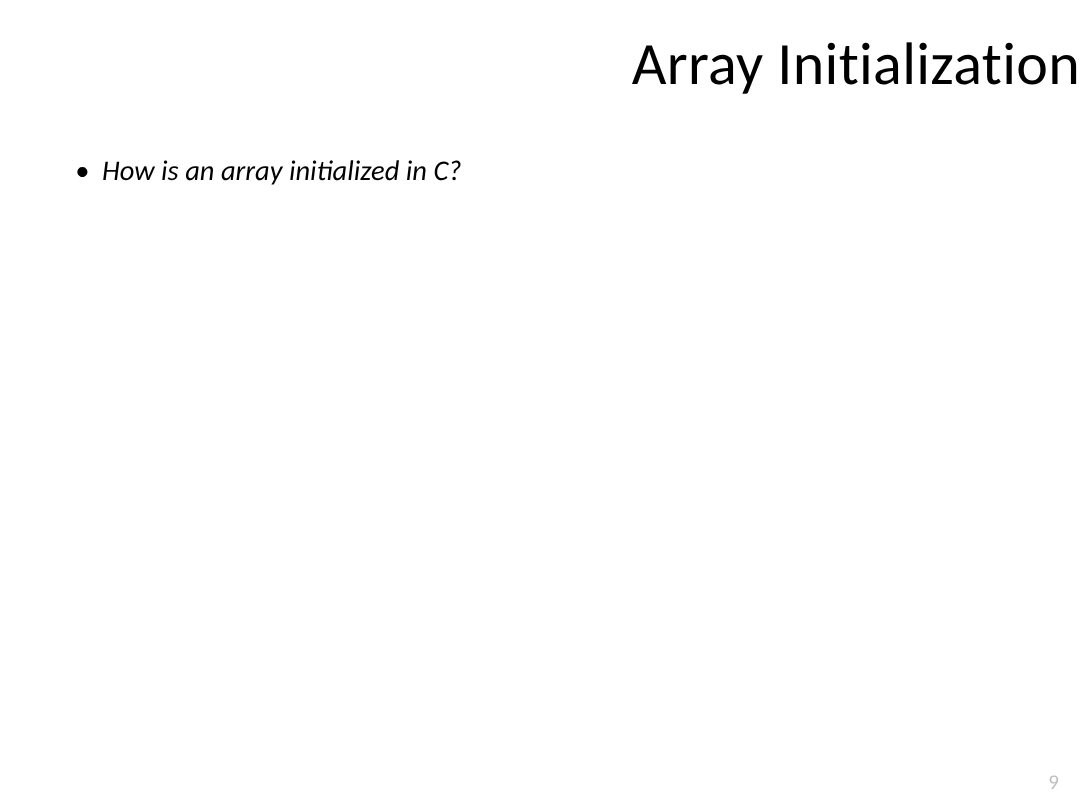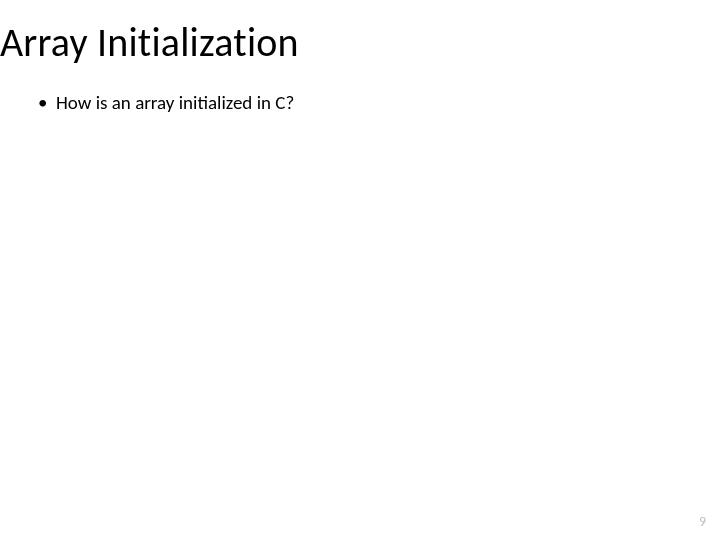--- a/index.html
+++ b/index.html
@@ -17,36 +17,37 @@
     width: 720px;
     height: 540px;
     position: relative;
     box-sizing: border-box;
   }
   .title {
     position: absolute;
     top: 18px;
     left: 0;
     width: 720px;
-    text-align: left;
+    text-align: right;
     font-size: 40px;
     font-weight: 400;
     color: #000000;
     letter-spacing: 0.2px;
   }
   .body {
     position: absolute;
     top: 90px;
     left: 36px;
     right: 36px;
   }
   .body ul {
-    margin: 0;
+    margin: 12px;
     padding: 0;
     list-style: none;
+    font-style: italic;
   }
   .body li {
     position: relative;
     padding-left: 20px;
     font-size: 19px;
     line-height: 1.35;
     color: #000000;
     margin: 0 0 2px 0;
   }
   .body li::before {

